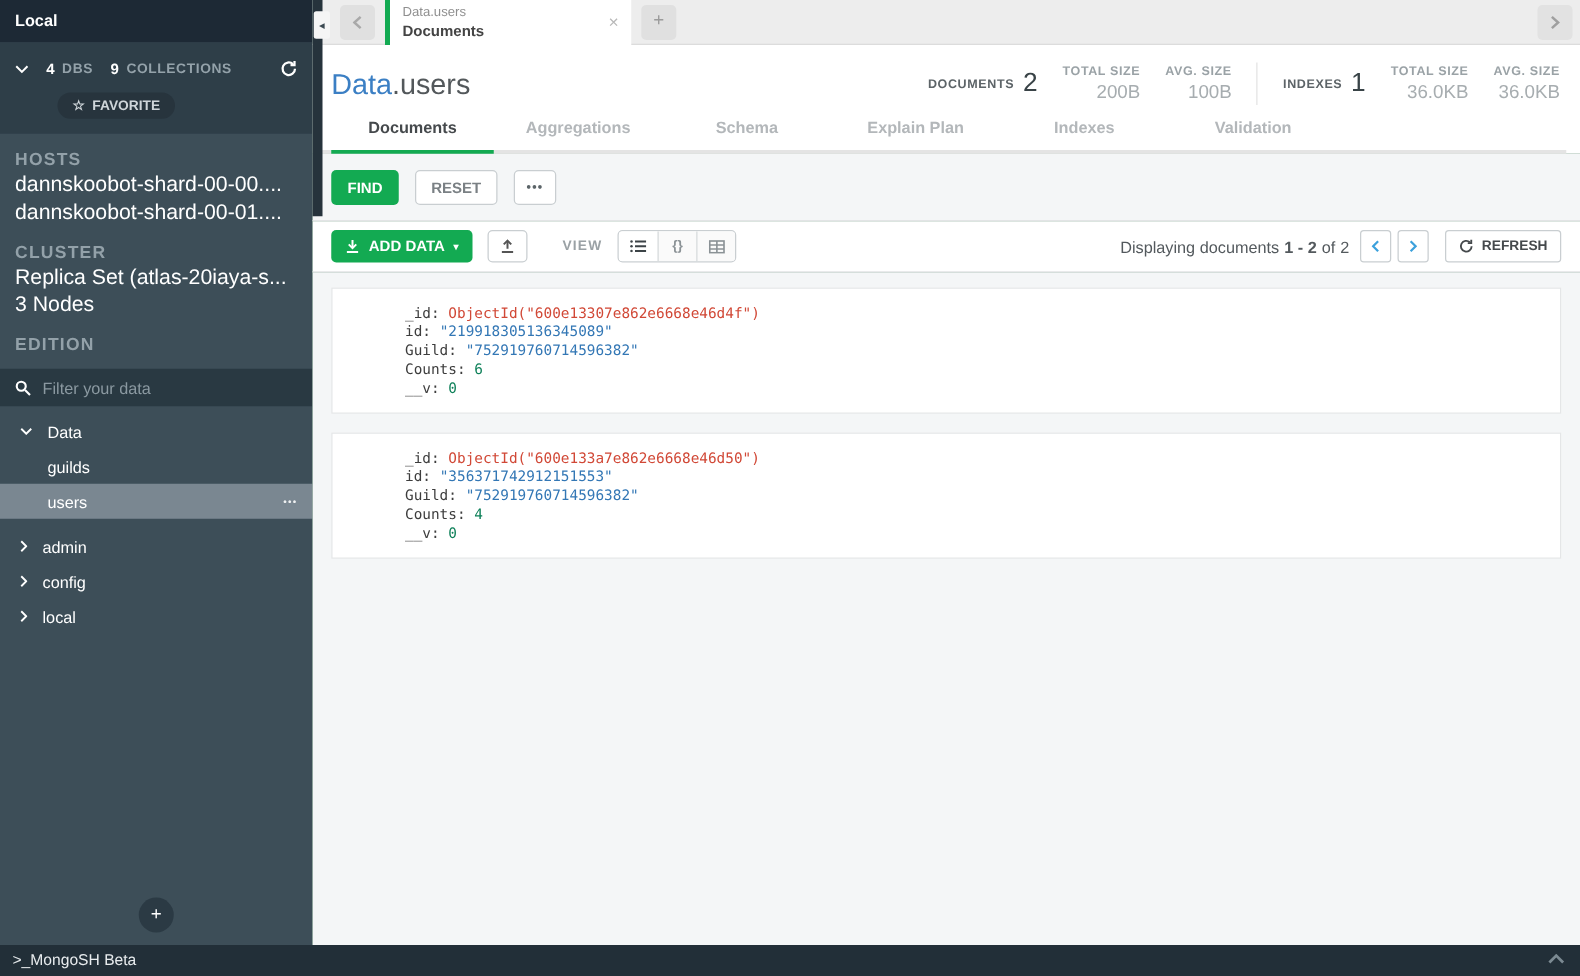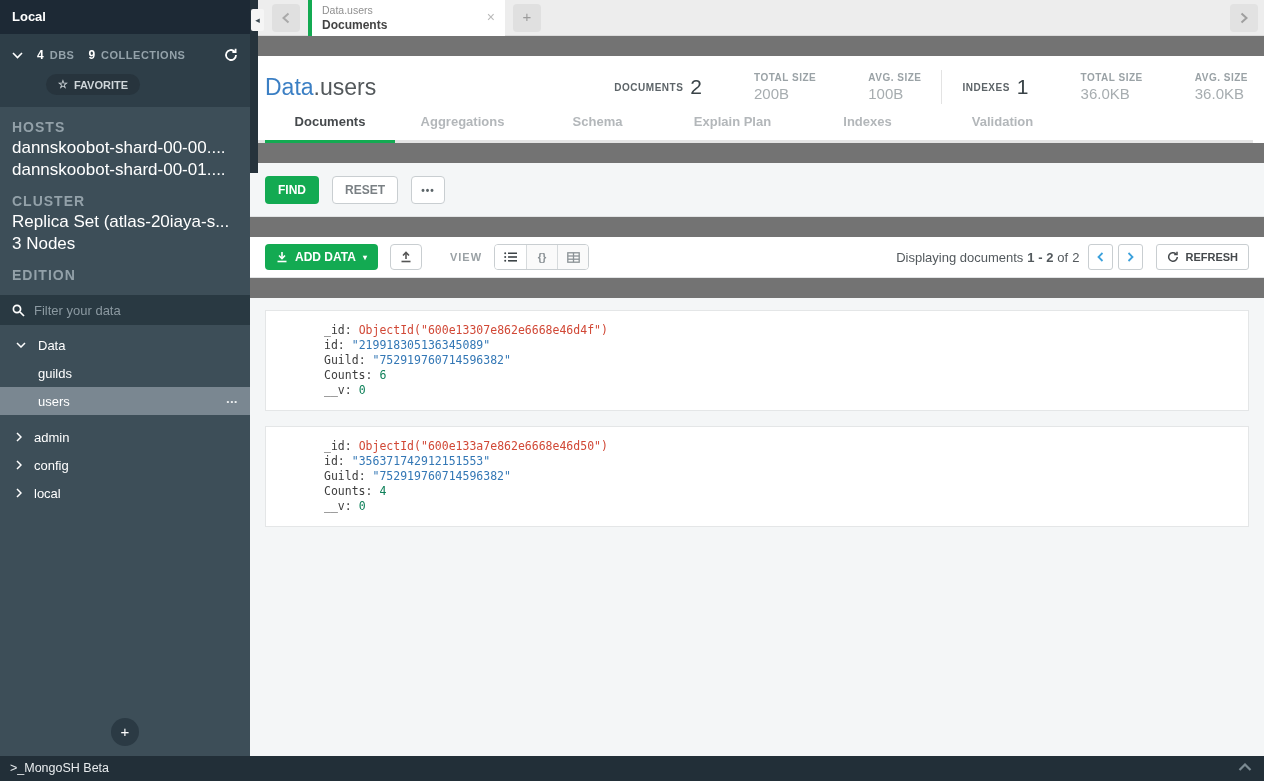--- a/index.html
+++ b/index.html
@@ -1,17 +1,17 @@
 <!DOCTYPE html>
 <html><head>
 <meta charset="utf-8">
 <style>
   * { margin:0; padding:0; box-sizing:border-box; }
   body { font-family:"Liberation Sans", sans-serif; }
-  .app { position:relative; width:1264px; height:781px; background:#737373; overflow:hidden; }
+  .app { position:relative; width:1264px; height:781px; background:#14532d; overflow:hidden; }
 
   
   .sidebar { position:absolute; left:0; top:0; width:250px; height:756px; background:#3d4e58; color:#fff; overflow:hidden; }
   .sb-title { height:34px; background:#1d2935; color:#fff; font-weight:bold; font-size:13px; line-height:34px; padding:0 12px; }
   .sb-instance { background:#2e3e48; padding:10px 12px 12px; }
   .sb-dbs-row { display:flex; align-items:center; gap:6px; height:22px; }
   .sb-dbs-row .cnt { font-size:12px; font-weight:bold; color:#fff; margin-left:8px; }
   .sb-dbs-row .lbl { font-size:11px; font-weight:bold; color:#94a2aa; letter-spacing:0.5px; }
   .sb-dbs-row .spacer { flex:1; }
   .fav-pill { margin:8px 0 0 34px; display:inline-flex; align-items:center; gap:6px; background:#27343d; border-radius:12px; padding:4px 12px; font-size:11px; font-weight:bold; color:#cfd6da; }
@@ -27,21 +27,21 @@
   .tree-row.selected { background:#7a8791;text-align:right; }
   .tree-row .dots { margin-left:auto; margin-right:12px; font-size:8px; letter-spacing:1px; color:#f0f2f3; }
   .tree-gap { height:8px; }
   .sb-plus { position:absolute; left:111px; bottom:10px; width:28px; height:28px; border-radius:50%; background:#2b3a44; color:#fff; font-size:15px; line-height:27px; text-align:center; }
 
   
   .statusbar { position:absolute; left:0; bottom:0; width:1264px; height:25px; background:#222f38; color:#e8ecee; font-size:12.5px; line-height:25px; padding-left:10px; z-index:10; }
   .statusbar .chevup { position:absolute; right:12px; top:7px; }
 
   
-  .main { position:absolute; left:250px; top:0; width:1014px; height:756px; display:flex; flex-direction:column;gap:20px; }
+  .main { position:absolute; left:250px; top:0; width:1014px; height:756px; display:flex; flex-direction:column; }
   .divider-strip { position:absolute; left:250px; top:0; width:8px; height:173px; background:#26333c; z-index:5; }
   .collapse-btn { position:absolute; left:251px; top:9px; width:13px; height:22px; background:#f5f5f5; border-radius:2px; color:#3c4a52; font-size:9px; line-height:22px; text-align:center; z-index:6; }
 
   .tabbar { height:36px; background:#ededed; border-bottom:1px solid #dcdcdc; display:flex; align-items:center; padding-left:22px; flex:none; }
   .tab-nav-btn { width:28px; height:28px; border-radius:4px; background:#e0e0e0; color:#a9a9a9; display:flex; align-items:center; justify-content:center; margin-right:8px; }
   .doc-tab { width:197px; height:36px; background:#fff; border-left:4px solid #13aa52; padding:4px 8px 0 10px; position:relative; flex:none; }
   .doc-tab .ns { font-size:10.5px; color:#8f8f8f; line-height:13px; }
   .doc-tab .view { font-size:12px; font-weight:bold; color:#444; line-height:16px; }
   .doc-tab .close { position:absolute; right:10px; top:9px; color:#b9b9b9; font-size:14px; }
   .newtab-btn { width:28px; height:28px; border-radius:4px; background:#e0e0e0; color:#9b9b9b; font-size:15px; text-align:center; line-height:26px; margin-left:8px; }
@@ -50,21 +50,21 @@
 
   .header { background:#fff; flex:none; }
   .header-top { display:flex; align-items:center; justify-content:space-between; height:54px; padding:8px 16px 0 15px; }
   .ns-title { font-size:23px; }
   .ns-db { color:#3b7fc4; }
   .ns-coll { color:#53585b; }
   .stats { display:flex; align-items:center; gap:20px; }
   .stat-inline { display:flex; align-items:center; gap:7px; }
   .stat-inline .slbl { font-size:10px; font-weight:bold; color:#5d6468; letter-spacing:0.5px; }
   .stat-inline .sbig { font-size:21px; font-weight:normal; color:#394347; }
-  .stat-col { text-align:left;margin-left:32px; }
+  .stat-col { text-align:right; }
   .stat-col .slbl { font-size:10px; font-weight:bold; color:#9aa2a6; letter-spacing:0.5px; }
   .stat-col .sval { font-size:15px; color:#a7adb0; margin-top:2px; }
   .vdiv { width:1px; height:34px; background:#e3e3e3; }
 
   .nav-tabs { position:relative; height:33px; display:flex; }
   .nav-tab { width:135px; text-align:center; font-size:13px; font-weight:bold; color:#b3b7ba; line-height:24px; }
   .nav-tab.first { width:130px; margin-left:15px; }
   .nav-tab.active { color:#45494c; }
   .nav-track { position:absolute; bottom:0; left:3px; right:11px; height:3px; background:#e4e4e4; }
   .nav-active-bar { position:absolute; bottom:0; left:15px; width:130px; height:3px; background:#13aa52; }

